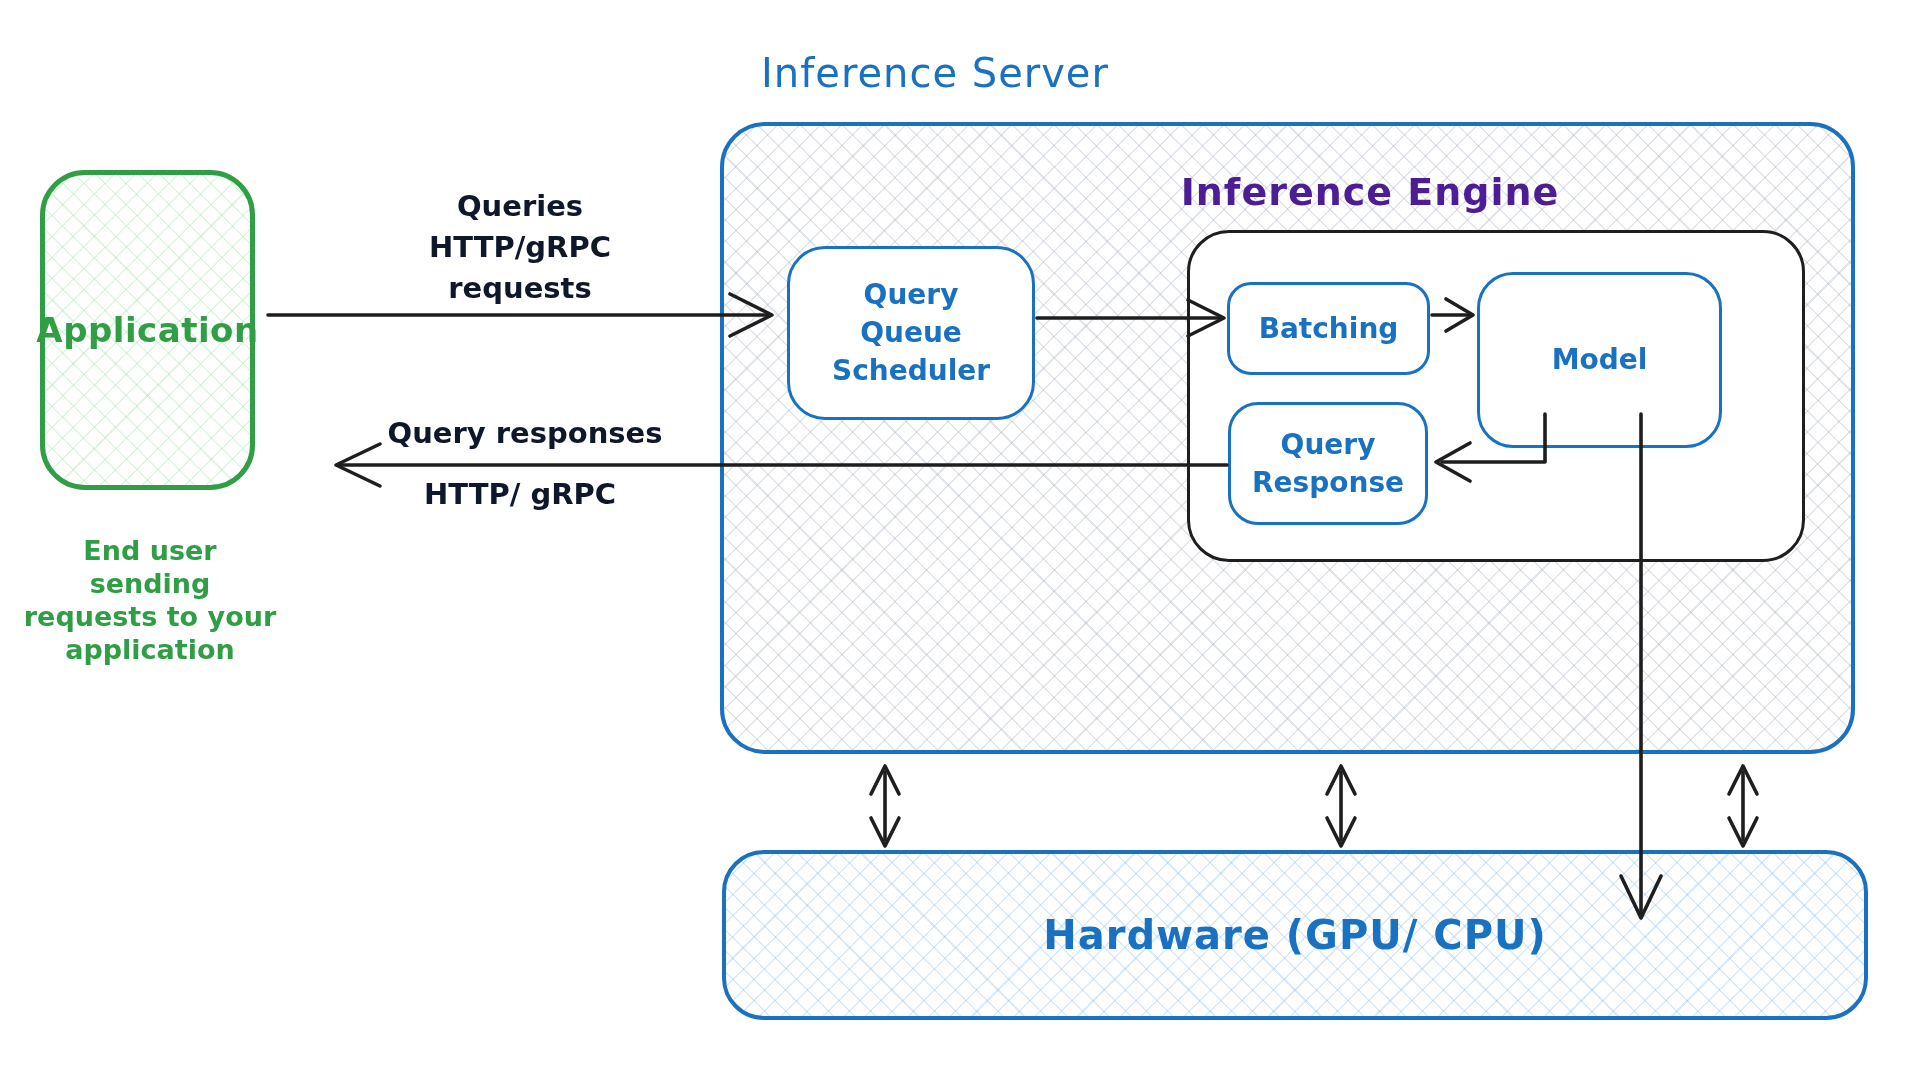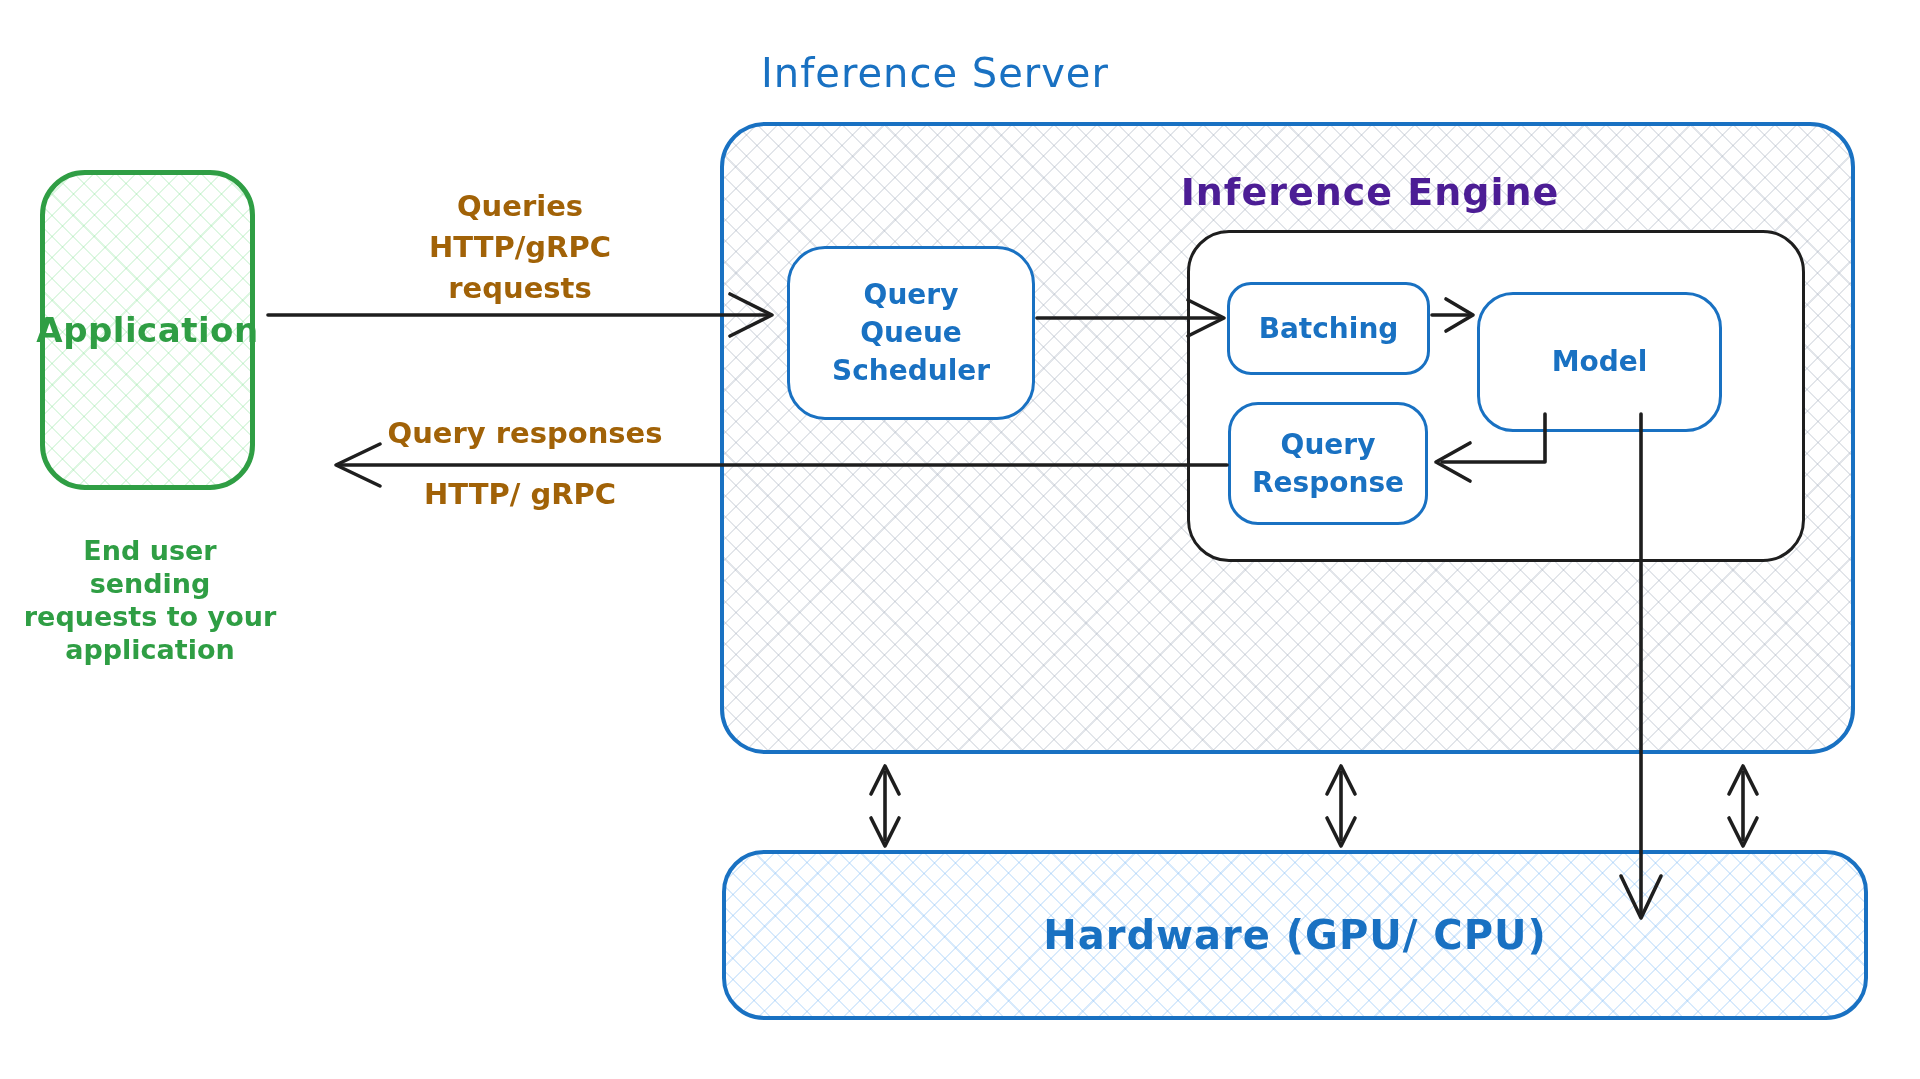--- a/index.html
+++ b/index.html
@@ -42,34 +42,34 @@
   .engine-title{
     left:1160px;top:170px;width:420px;text-align:center;
     color:#4c1d95;font-size:38px;font-weight:600;letter-spacing:1px;
   }
   .blue-node{
     box-sizing:border-box;border:3.5px solid #1971c2;background:#fff;
     color:#1971c2;font-size:28px;font-weight:600;line-height:38px;
   }
   .qqs-box{left:787px;top:246px;width:248px;height:174px;border-radius:38px;}
   .batching-box{left:1227px;top:282px;width:203px;height:93px;border-radius:24px;text-align:center;}
-  .model-box{left:1477px;top:272px;width:245px;height:140px;border-radius:36px;margin-top:20px;}
+  .model-box{left:1477px;top:272px;width:245px;height:176px;border-radius:36px;}
   .qr-box{left:1228px;top:402px;width:200px;height:123px;border-radius:30px;}
   .metrics-box{left:808px;top:598px;width:404px;height:97px;border-radius:26px;}
   .hw-box{
     left:722px;top:850px;width:1146px;height:170px;
     box-sizing:border-box;border:4px solid #1971c2;border-radius:42px;
     background:
       repeating-linear-gradient(45deg, rgba(116,181,245,.28) 0 1.5px, transparent 1.5px 15px),
       repeating-linear-gradient(-45deg, rgba(116,181,245,.28) 0 1.5px, transparent 1.5px 15px),
       #fff;
     color:#1971c2;font-size:40px;font-weight:600;letter-spacing:1px;
   }
   
-  .arrow-label{color:#a16207;font-weight:600;text-align:center;}
+  .arrow-label{color:#0f172a;font-weight:600;text-align:center;}
   .req-label{left:370px;top:186px;width:300px;font-size:29px;line-height:41px;}
   .resp-label-1{left:330px;top:408px;width:390px;font-size:29px;margin-top:8px;}
   .resp-label-2{left:330px;top:477px;width:380px;font-size:29px;}
   
   #wires{position:absolute;left:0;top:0;width:1920px;height:1079px;pointer-events:none;}
   #wires path,#wires line,#wires polyline{
     stroke:#1e1e1e;stroke-width:3.6;fill:none;stroke-linecap:round;stroke-linejoin:round;
   }
 </style>
 </head>

